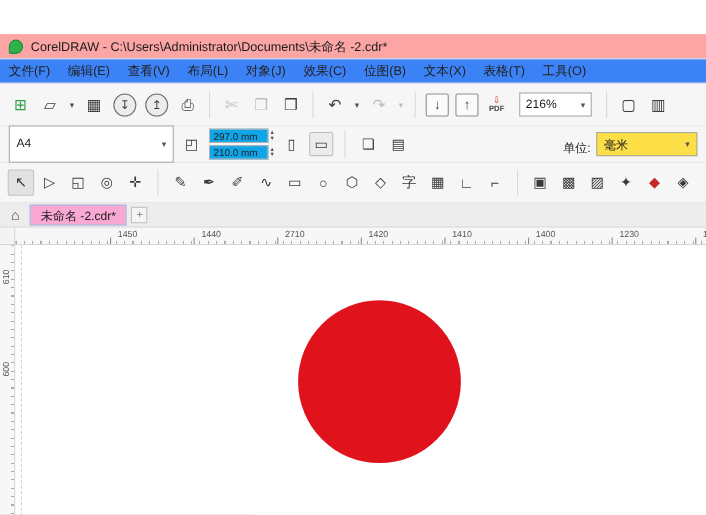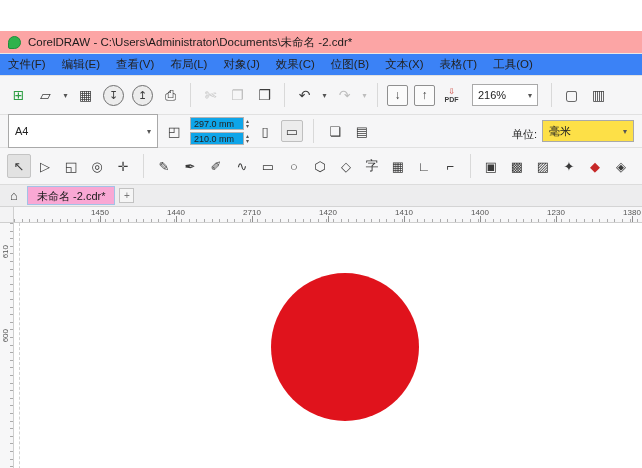--- a/index.html
+++ b/index.html
@@ -53,21 +53,21 @@
   .new-tab { width:15px; height:15px; border:1px solid #c2c2c2; background:#f5f5f5; display:flex; align-items:center; justify-content:center; font-size:10px; color:#777; }
   
   .ruler-row { display:flex; height:16px; }
   .ruler-corner { width:14px; background:#f3f3f4; border-right:1px solid #cfcfcf; border-bottom:1px solid #cfcfcf; flex:0 0 auto; }
   .h-ruler { flex:1; position:relative; background:#f7f7f8; border-bottom:1px solid #cfcfcf; overflow:hidden; display:flex;
              background-image:repeating-linear-gradient(90deg,#ababab 0 1px,transparent 1px 7.6px);
              background-size:100% 3px; background-position:0 100%; background-repeat:no-repeat; }
   .h-cell { flex:0 0 76px; position:relative; }
   .h-cell:first-of-type { margin-left:86px; }
   .h-cell::before { content:""; position:absolute; left:0; bottom:0; width:1px; height:6px; background:#8c8c8c; }
-  .h-label { position:absolute; left:0; top:1px; transform:translateX(-50%); font-size:8px; font-weight:normal; color:#555; white-space:nowrap; }
+  .h-label { position:absolute; left:16px; top:1px; transform:translateX(-50%); font-size:8px; font-weight:normal; color:#555; white-space:nowrap; }
   
   .canvas-row { display:flex; height:276px; }
   .v-ruler { width:14px; position:relative; background:#f7f7f8; border-right:1px solid #cfcfcf; flex:0 0 auto;
              background-image:repeating-linear-gradient(180deg,#ababab 0 1px,transparent 1px 7.6px);
              background-size:3px 100%; background-position:100% 0; background-repeat:no-repeat; }
   .v-label { position:absolute; left:1px; writing-mode:vertical-rl; transform:rotate(180deg); font-size:8px; color:#555; }
   .canvas { flex:1; position:relative; background:#ffffff; overflow:hidden; }
   .page-edge { position:absolute; left:5px; top:0; bottom:0; border-left:1px dashed #d2d2d2; }
   .red-circle { position:absolute; left:257px; top:50px; width:148px; height:148px; border-radius:50%; }
 </style>

